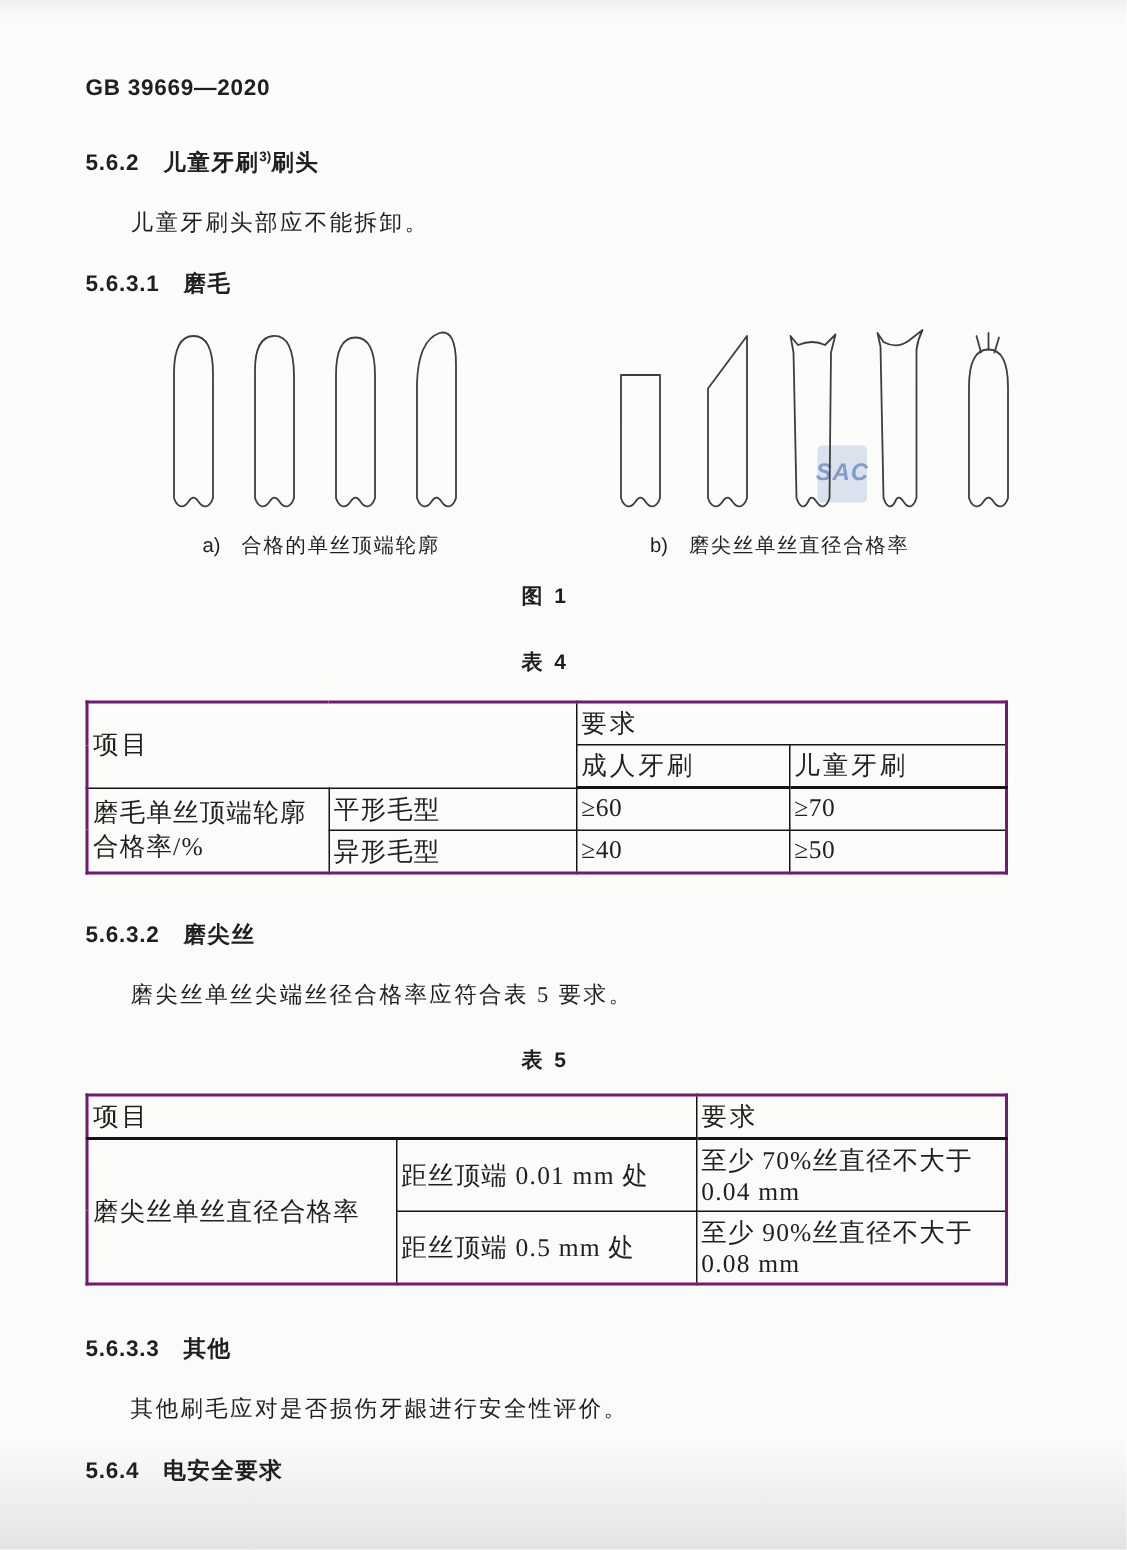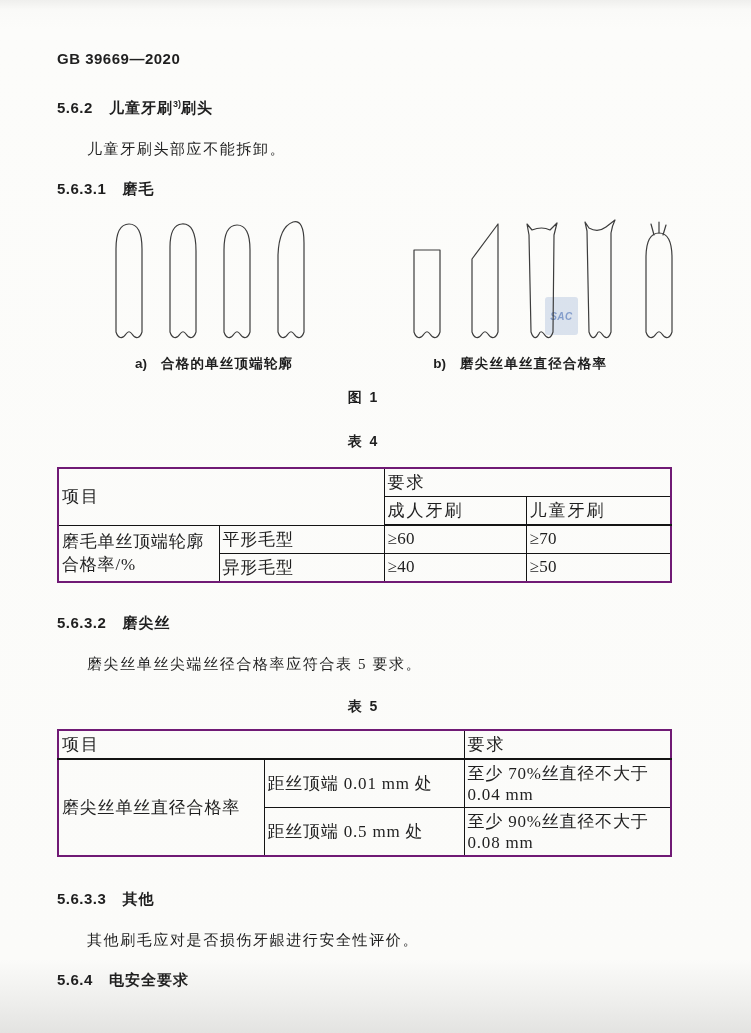--- a/index.html
+++ b/index.html
@@ -37,28 +37,28 @@
   .group-a { display:flex; align-items:flex-end; gap:20px; }
   .group-b { display:flex; align-items:flex-end; gap:24px; margin-left:102px; }
   .bristle { display:block; }
   .bristle path { fill:none; stroke:#3d3d3d; stroke-width:1.2; stroke-linejoin:round; stroke-linecap:round; }
 
   .watermark {
     position:absolute; left:545px; top:297px; width:33px; height:38px; z-index:1;
     background:rgba(140,165,210,0.30); border-radius:3px;
     display:flex; align-items:center; justify-content:center;
     font-family:"Liberation Sans","DejaVu Sans",sans-serif;
-    font-style:italic; font-weight:bold; font-size:10px;
+    font-style:italic; font-weight:bold; font-size:16px;
     color:rgba(60,100,175,0.55); letter-spacing:0.5px;
   }
 
   .fig-captions {
     display:flex; margin:0 0 16px 0;
     font-family:"Liberation Sans","DejaVu Sans",sans-serif;
-    font-weight:bold; font-size:13.5px; letter-spacing:1.2px;
+    font-weight:normal; font-size:13.5px; letter-spacing:1.2px;
   }
   .fig-captions .cap-a { margin-left:78px; }
   .fig-captions .cap-b { margin-left:140px; }
   .fig-captions .cap-tag { margin-right:14px; letter-spacing:0; }
 
   .center-title {
     width:613px; text-align:center;
     font-family:"Liberation Sans","DejaVu Sans",sans-serif;
     font-weight:bold; font-size:14px; letter-spacing:2px;
   }

